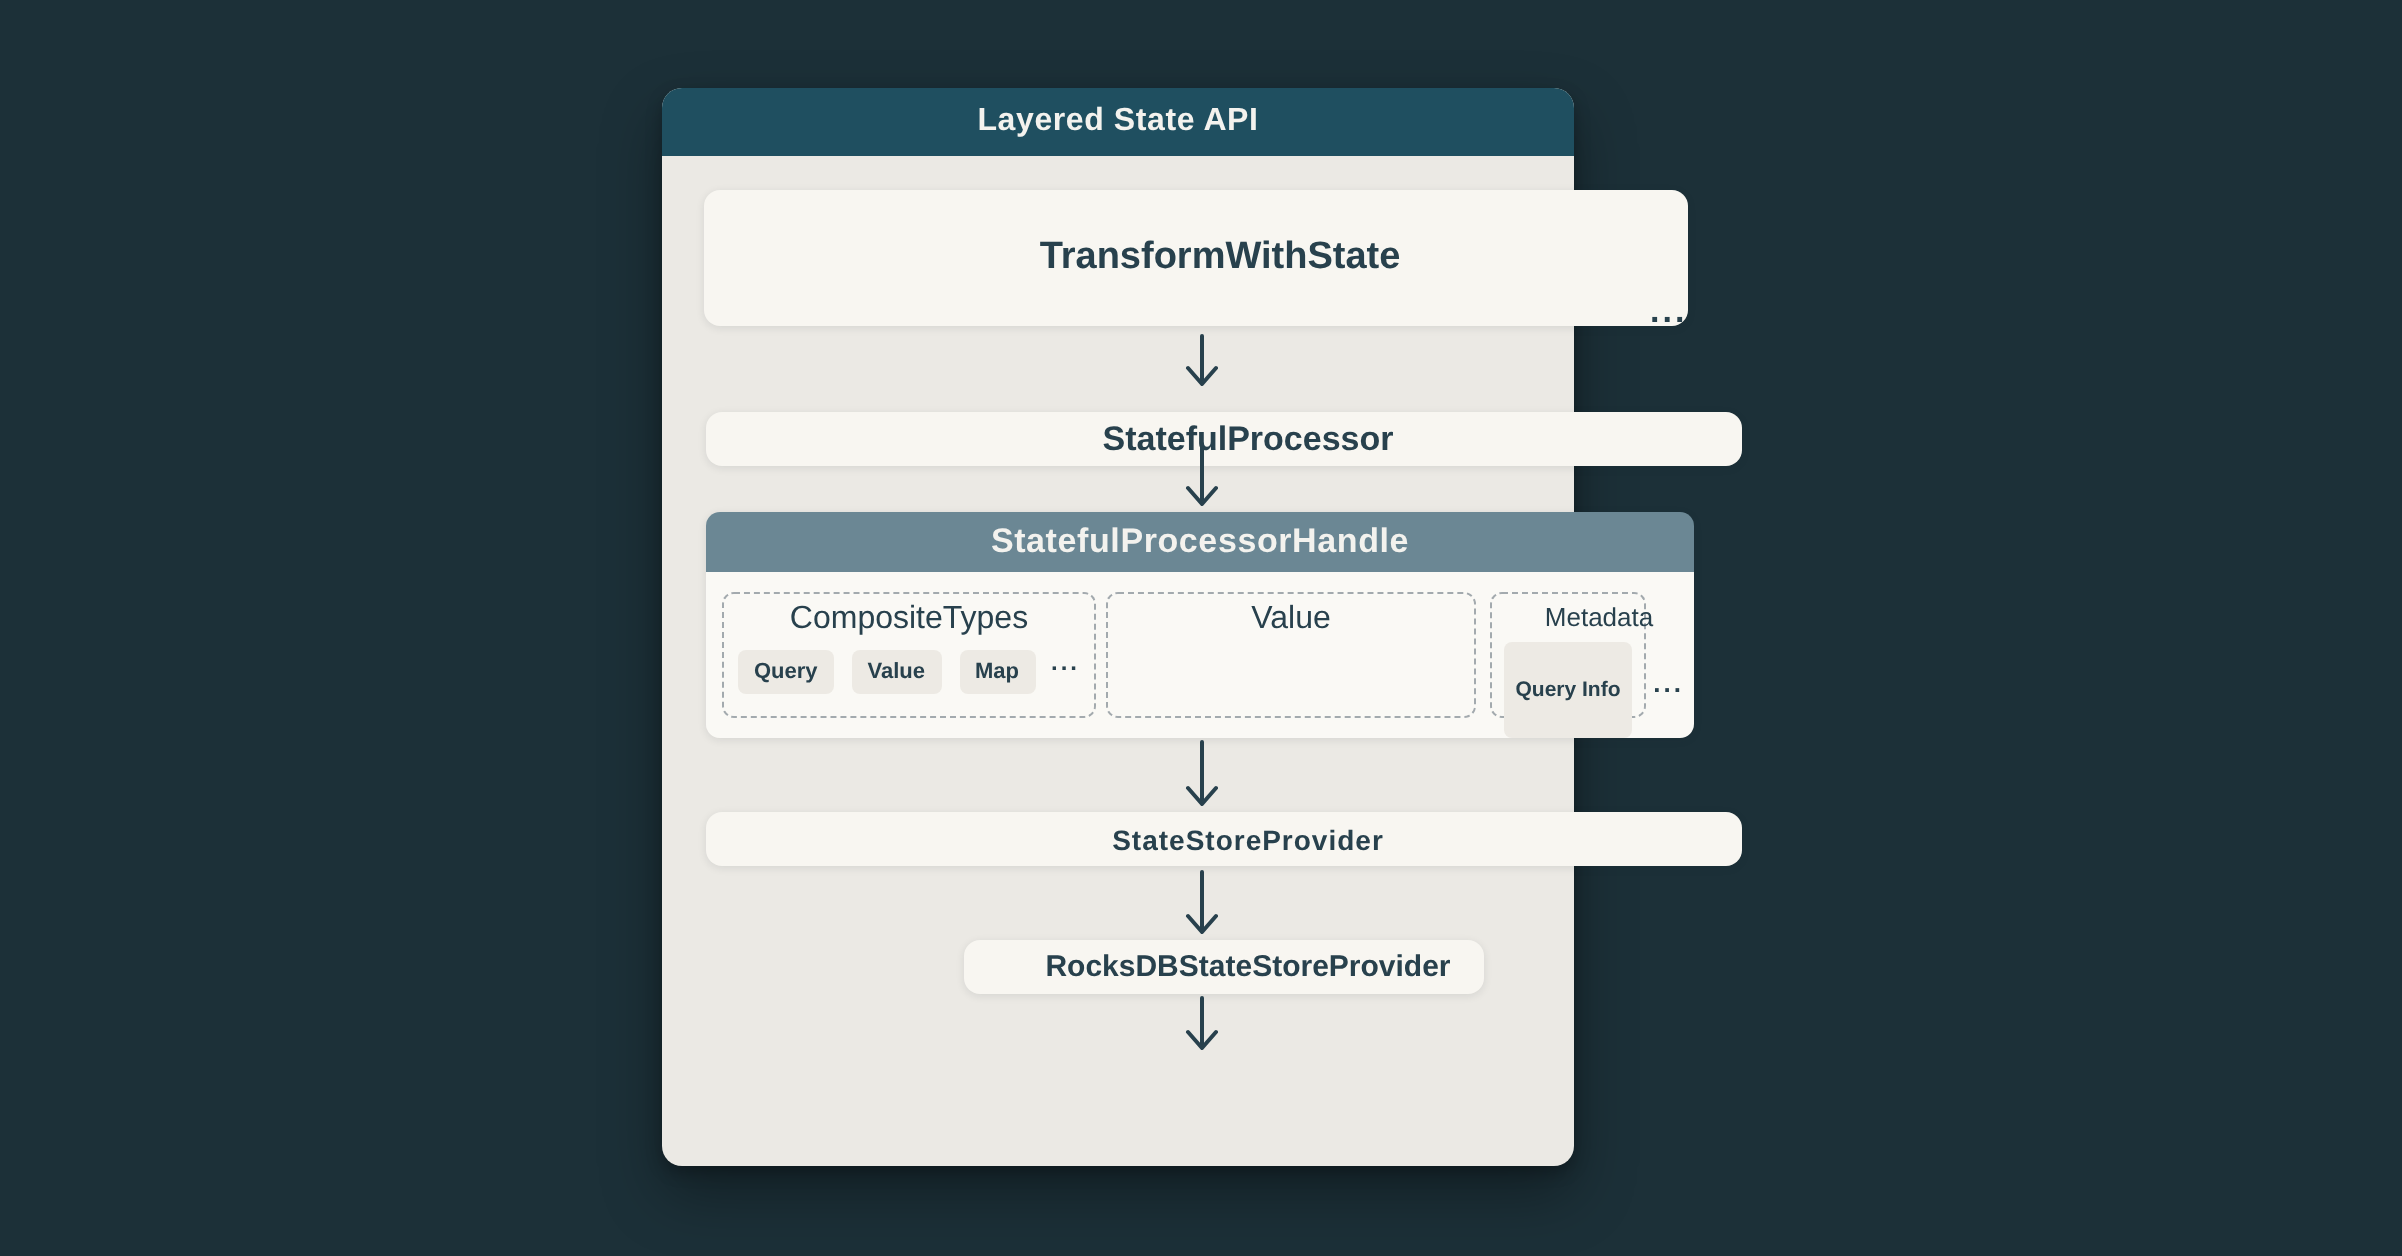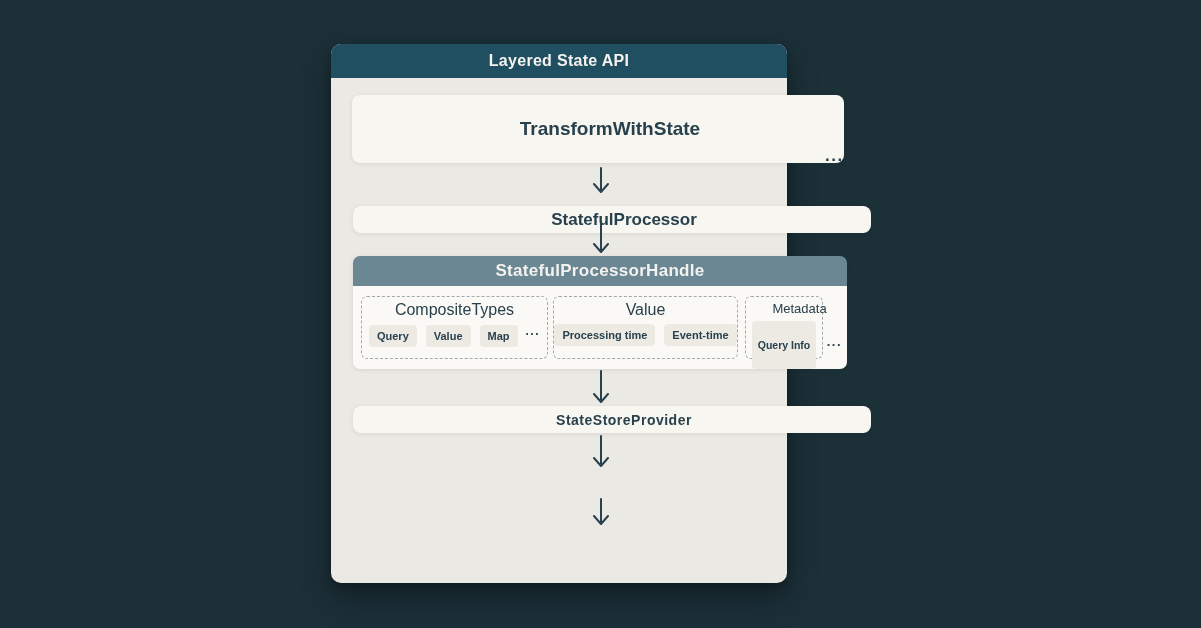--- a/index.html
+++ b/index.html
@@ -189,24 +189,20 @@
         <div class="chips">
           <span class="chip">Query</span>
           <span class="chip">Value</span>
           <span class="chip">Map</span>
           <span class="dots dots-ct">...</span>
         </div>
       </div>
 
       <div class="group group-timers">
         <div class="group-title">Value</div>
-        <div class="chips">
-          <span class="chip">Processing time</span>
-          <span class="chip">Event-time</span>
-        </div>
       </div>
 
       <div class="group group-meta">
         <div class="group-title">Metadata</div>
         <div class="chips">
           <span class="chip">Query Info</span>
         </div>
       </div>
 
       <span class="dots dots-meta">...</span>
@@ -220,20 +216,23 @@
 
   <div class="node node-ssp">
     <span>StateStoreProvider</span>
   </div>
 
   <svg class="arrow arrow-4" width="22" height="32" viewBox="0 0 22 32">
       <line x1="11" y1="1" x2="11" y2="29"></line>
       <polyline points="4,23 11,31 18,23"></polyline>
     </svg>
 
+  <div class="node node-rdbp">
+    <span>RocksDBStateStoreProvider</span>
+  </div>
 
   <svg class="arrow arrow-5" width="22" height="27" viewBox="0 0 22 27">
       <line x1="11" y1="1" x2="11" y2="24"></line>
       <polyline points="4,18 11,26 18,18"></polyline>
     </svg>
 
 
 </div>
 
 </body></html>

